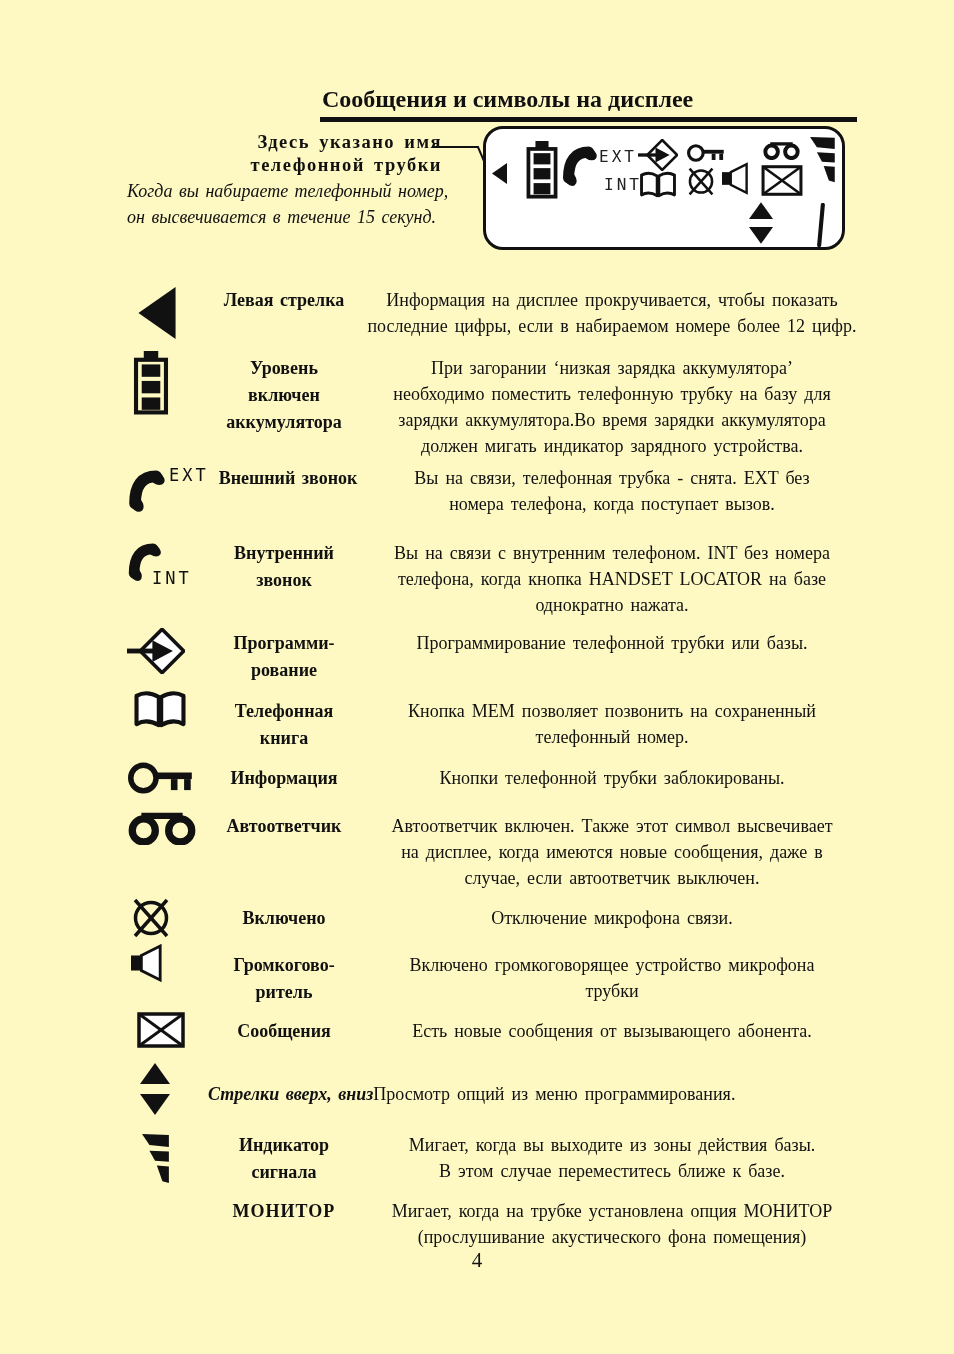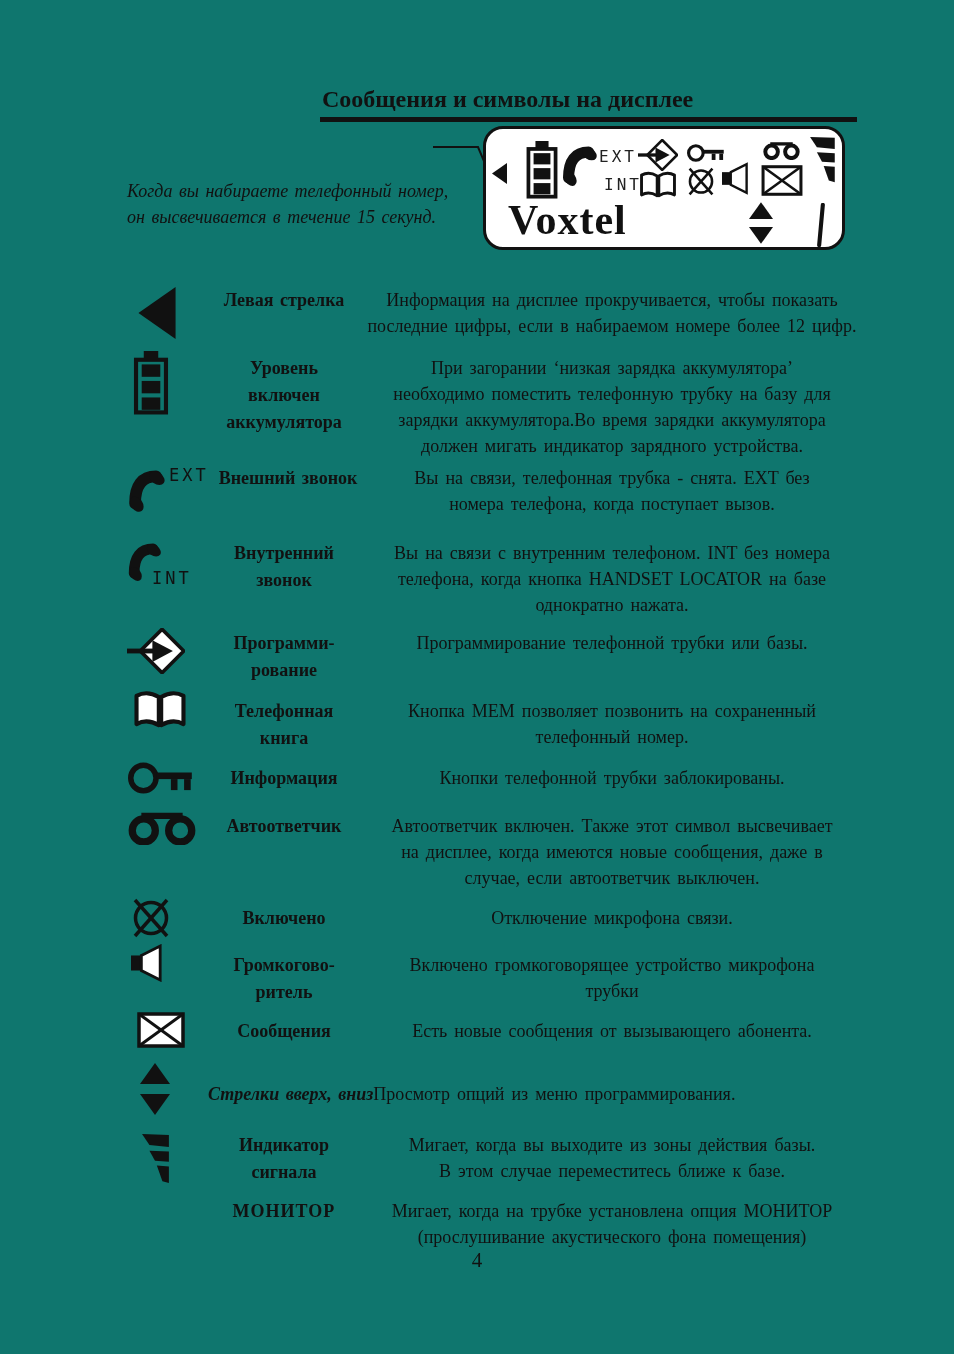--- a/index.html
+++ b/index.html
@@ -1,20 +1,20 @@
 <!DOCTYPE html>
 <html lang="ru"><head>
 <meta charset="utf-8">
 <style>
   html,body{margin:0;padding:0;background:#e8e8e8;}
   .page{
     position:relative;
     width:954px;height:1354px;
     margin:0 auto;
-    background:#0f766e;
+    background:#fef9c3;
     font-family:"Liberation Serif","DejaVu Serif",serif;
     color:#111;
     overflow:hidden;
   }
   
   .doc-title{
     position:absolute;left:322px;top:86px;
     font-size:24px;font-weight:bold;letter-spacing:0px;
     white-space:nowrap;
   }
@@ -153,20 +153,22 @@
 
 <div class="page">
 
   <div class="doc-title">Сообщения и символы на дисплее</div>
   <div class="title-rule"></div>
 
   <svg class="callout-svg">
     <polyline points="433,147 478,147 512,227" fill="none" stroke="#111" stroke-width="2"></polyline>
   </svg>
 
+  <div class="callout">Здесь указано имя
+телефонной трубки</div>
   <div class="intro-body">Когда вы набираете телефонный номер,
 он высвечивается в течение 15 секунд.</div>
 
   <div class="display">
     <span class="d-abs" style="left:6px;top:34px">
         <svg class="ic" width="15" height="21">
           <use href="#i-left-arrow"></use>
         </svg>
       </span>
     <span class="d-abs" style="left:40px;top:12px">
@@ -214,21 +216,20 @@
     <span class="d-abs" style="left:275px;top:36px">
         <svg class="ic" width="42" height="31">
           <use href="#i-envelope"></use>
         </svg>
       </span>
     <span class="d-abs" style="left:322px;top:8px">
         <svg class="ic" width="28" height="46">
           <use href="#i-signal"></use>
         </svg>
       </span>
-    <span class="handset-name">Voxtel</span>
     <span class="d-abs" style="left:263px;top:72px">
         <svg class="ic" width="24" height="44">
           <use href="#i-updown"></use>
         </svg>
       </span>
     <span class="d-abs" style="left:330px;top:74px">
         <svg class="ic" width="10" height="44">
           <use href="#i-monitor-bar"></use>
         </svg>
       </span>

